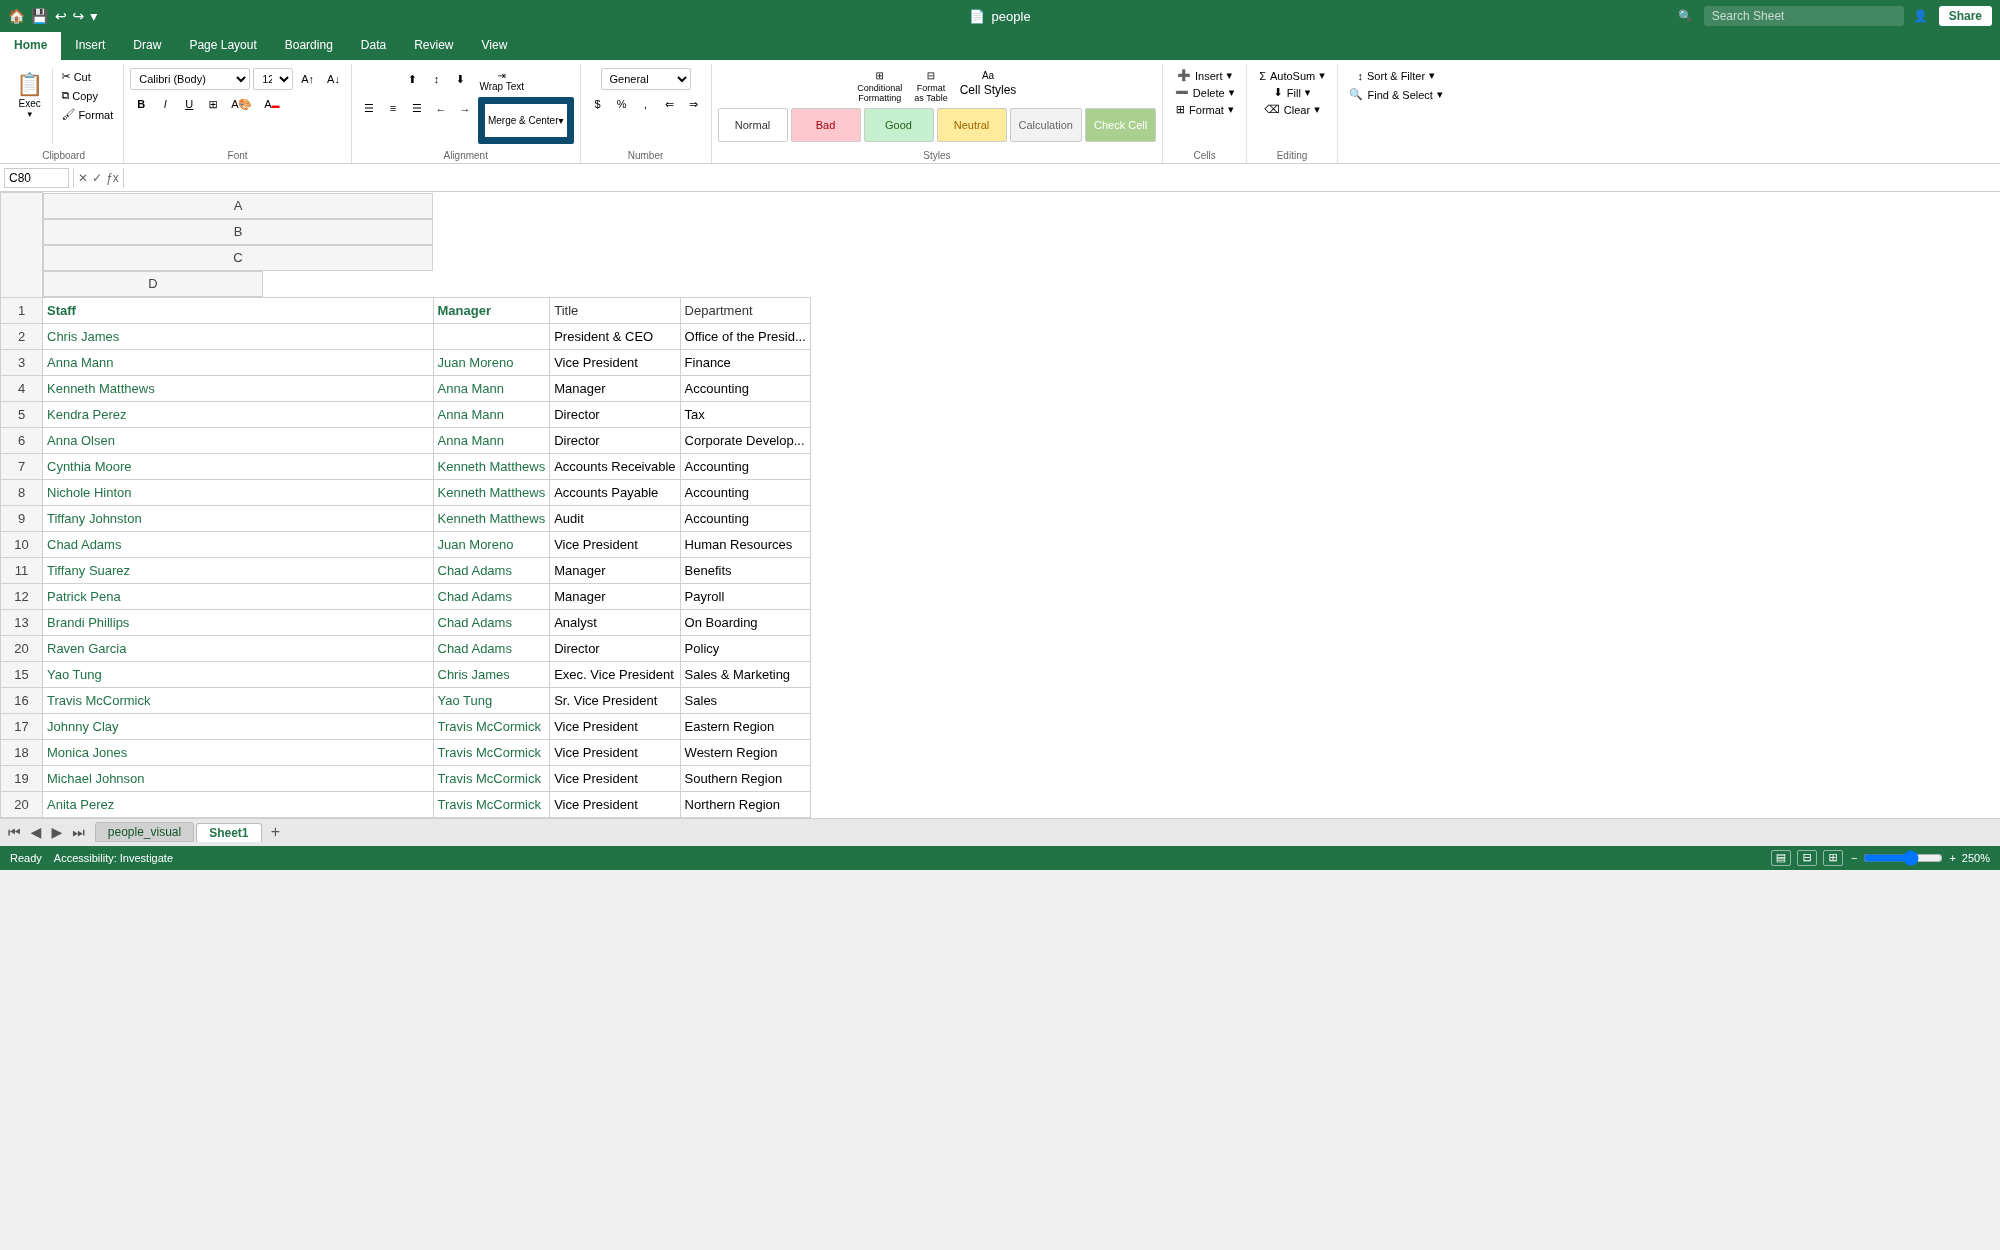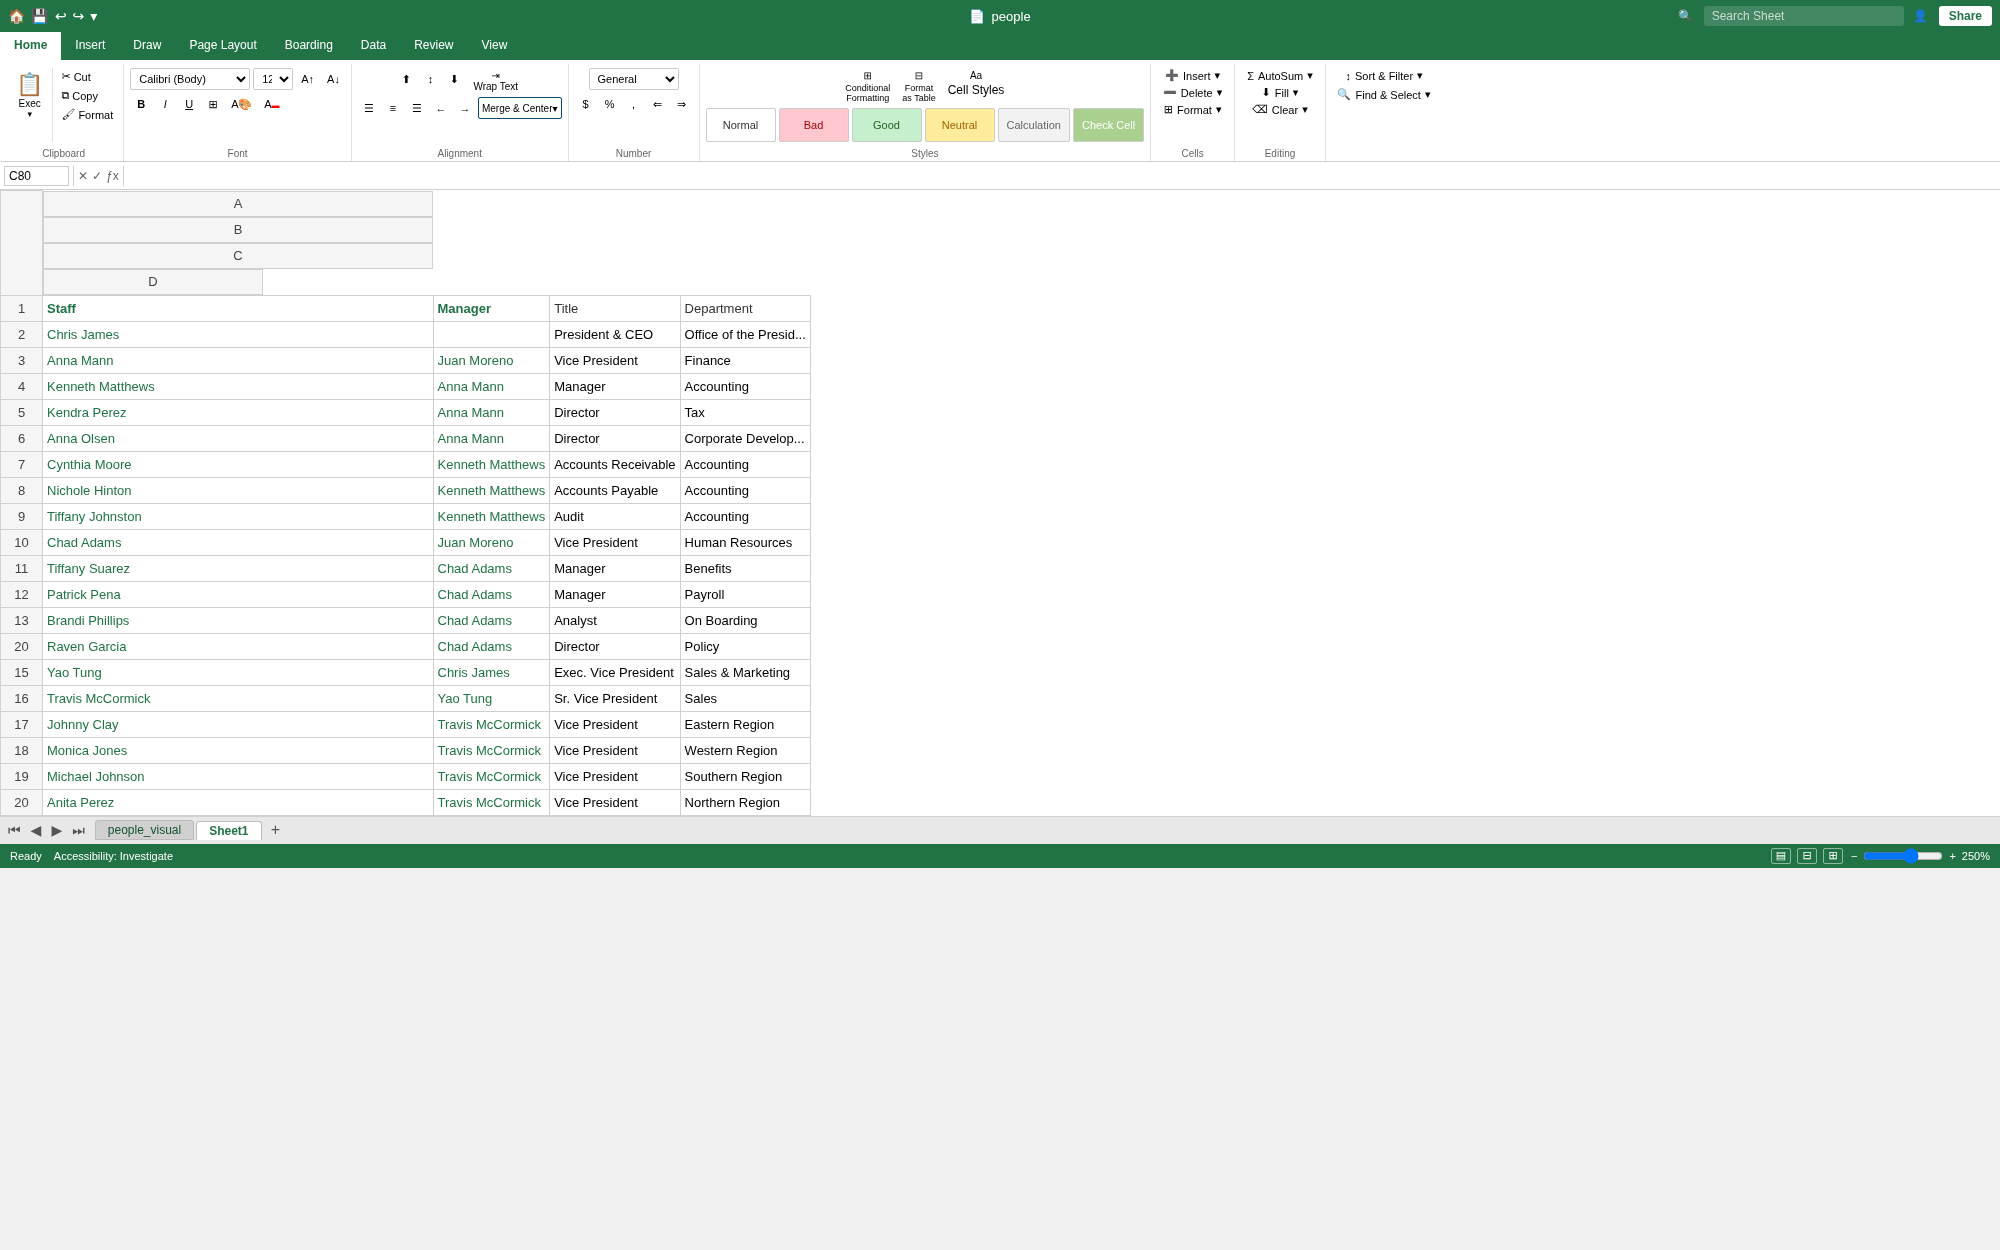--- a/index.html
+++ b/index.html
@@ -402,21 +402,21 @@
           <span>⇥</span>
           <span>Wrap Text</span>
         </div>
       </div>
       <div style="display:flex;gap:2px;">
         <button class="format-btn">☰</button>
         <button class="format-btn">≡</button>
         <button class="format-btn">☰</button>
         <button class="format-btn">←</button>
         <button class="format-btn">→</button>
-        <div style="display:flex;align-items:center;font-size:10px;cursor:pointer;padding:3px 3px;border:1px solid #0c4a6e;border-radius:2px;">
+        <div style="display:flex;align-items:center;font-size:10px;cursor:pointer;padding:11px 3px;border:7px solid #0c4a6e;border-radius:2px;">
           <span>Merge &amp; Center</span>
           <span>▾</span>
         </div>
       </div>
     </div>
     <div class="ribbon-group-label">Alignment</div>
   </div>
 
   <div class="ribbon-group">
     <div class="ribbon-group-content" style="flex-direction:column;gap:3px;">

